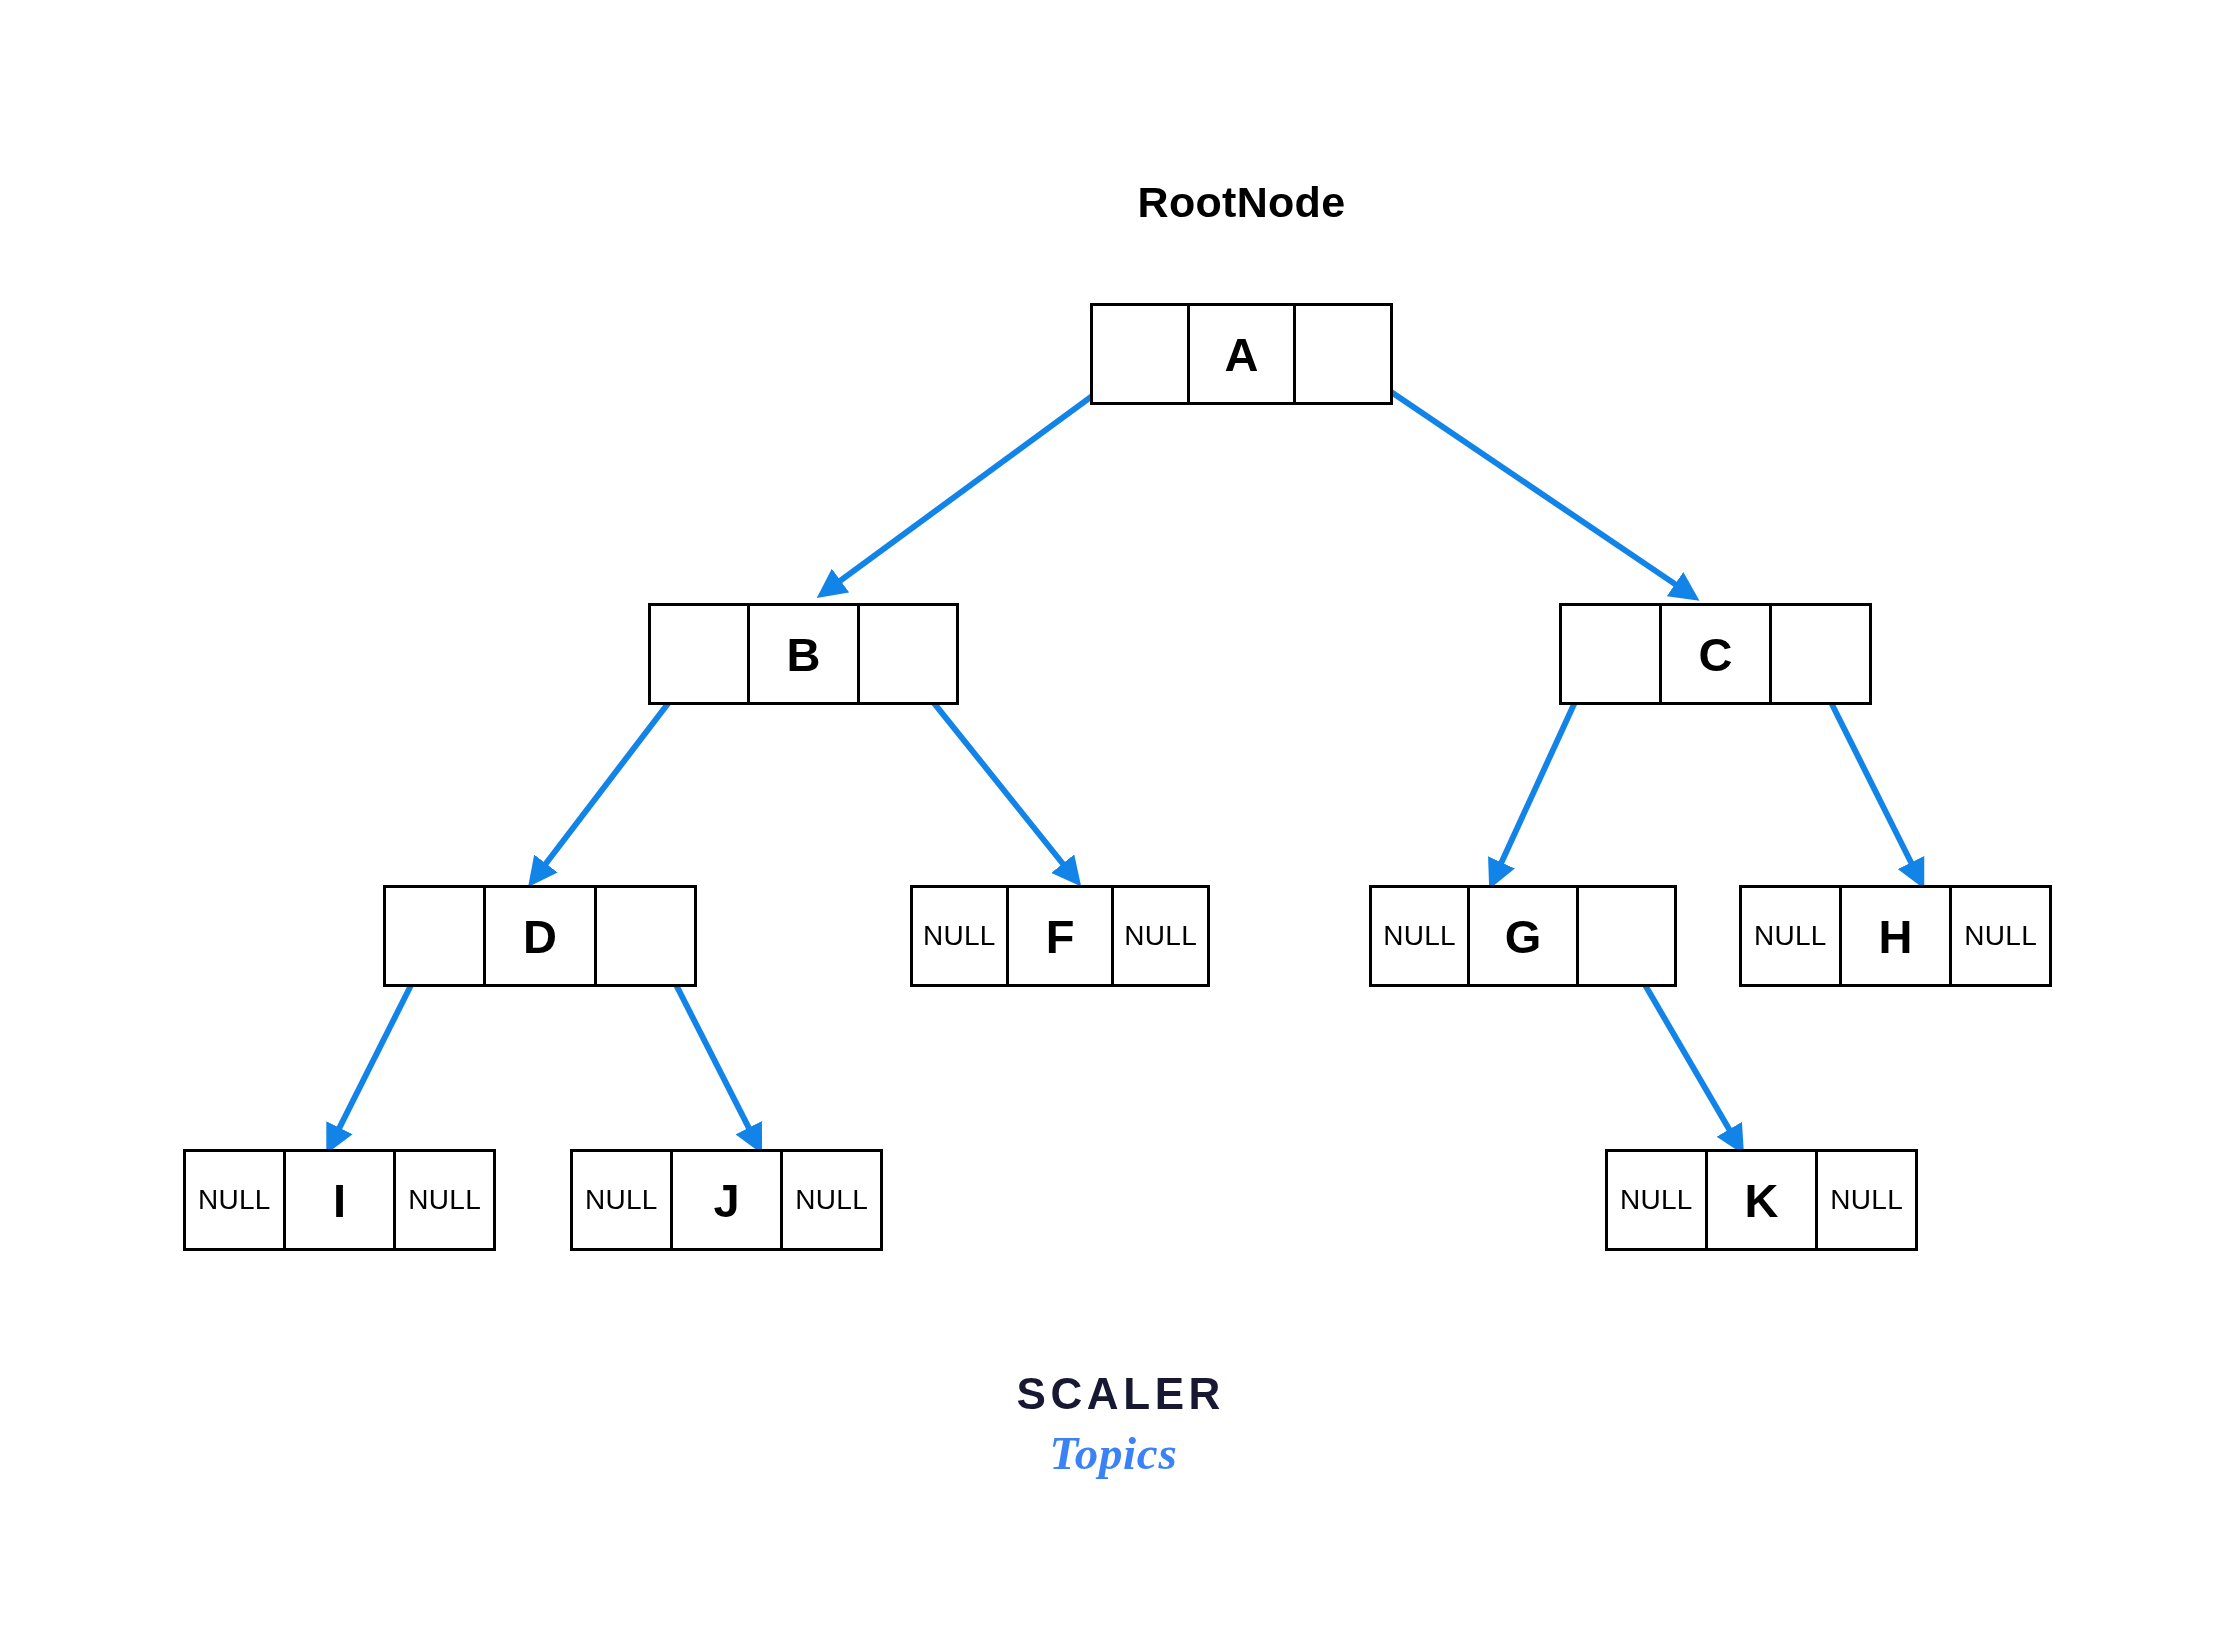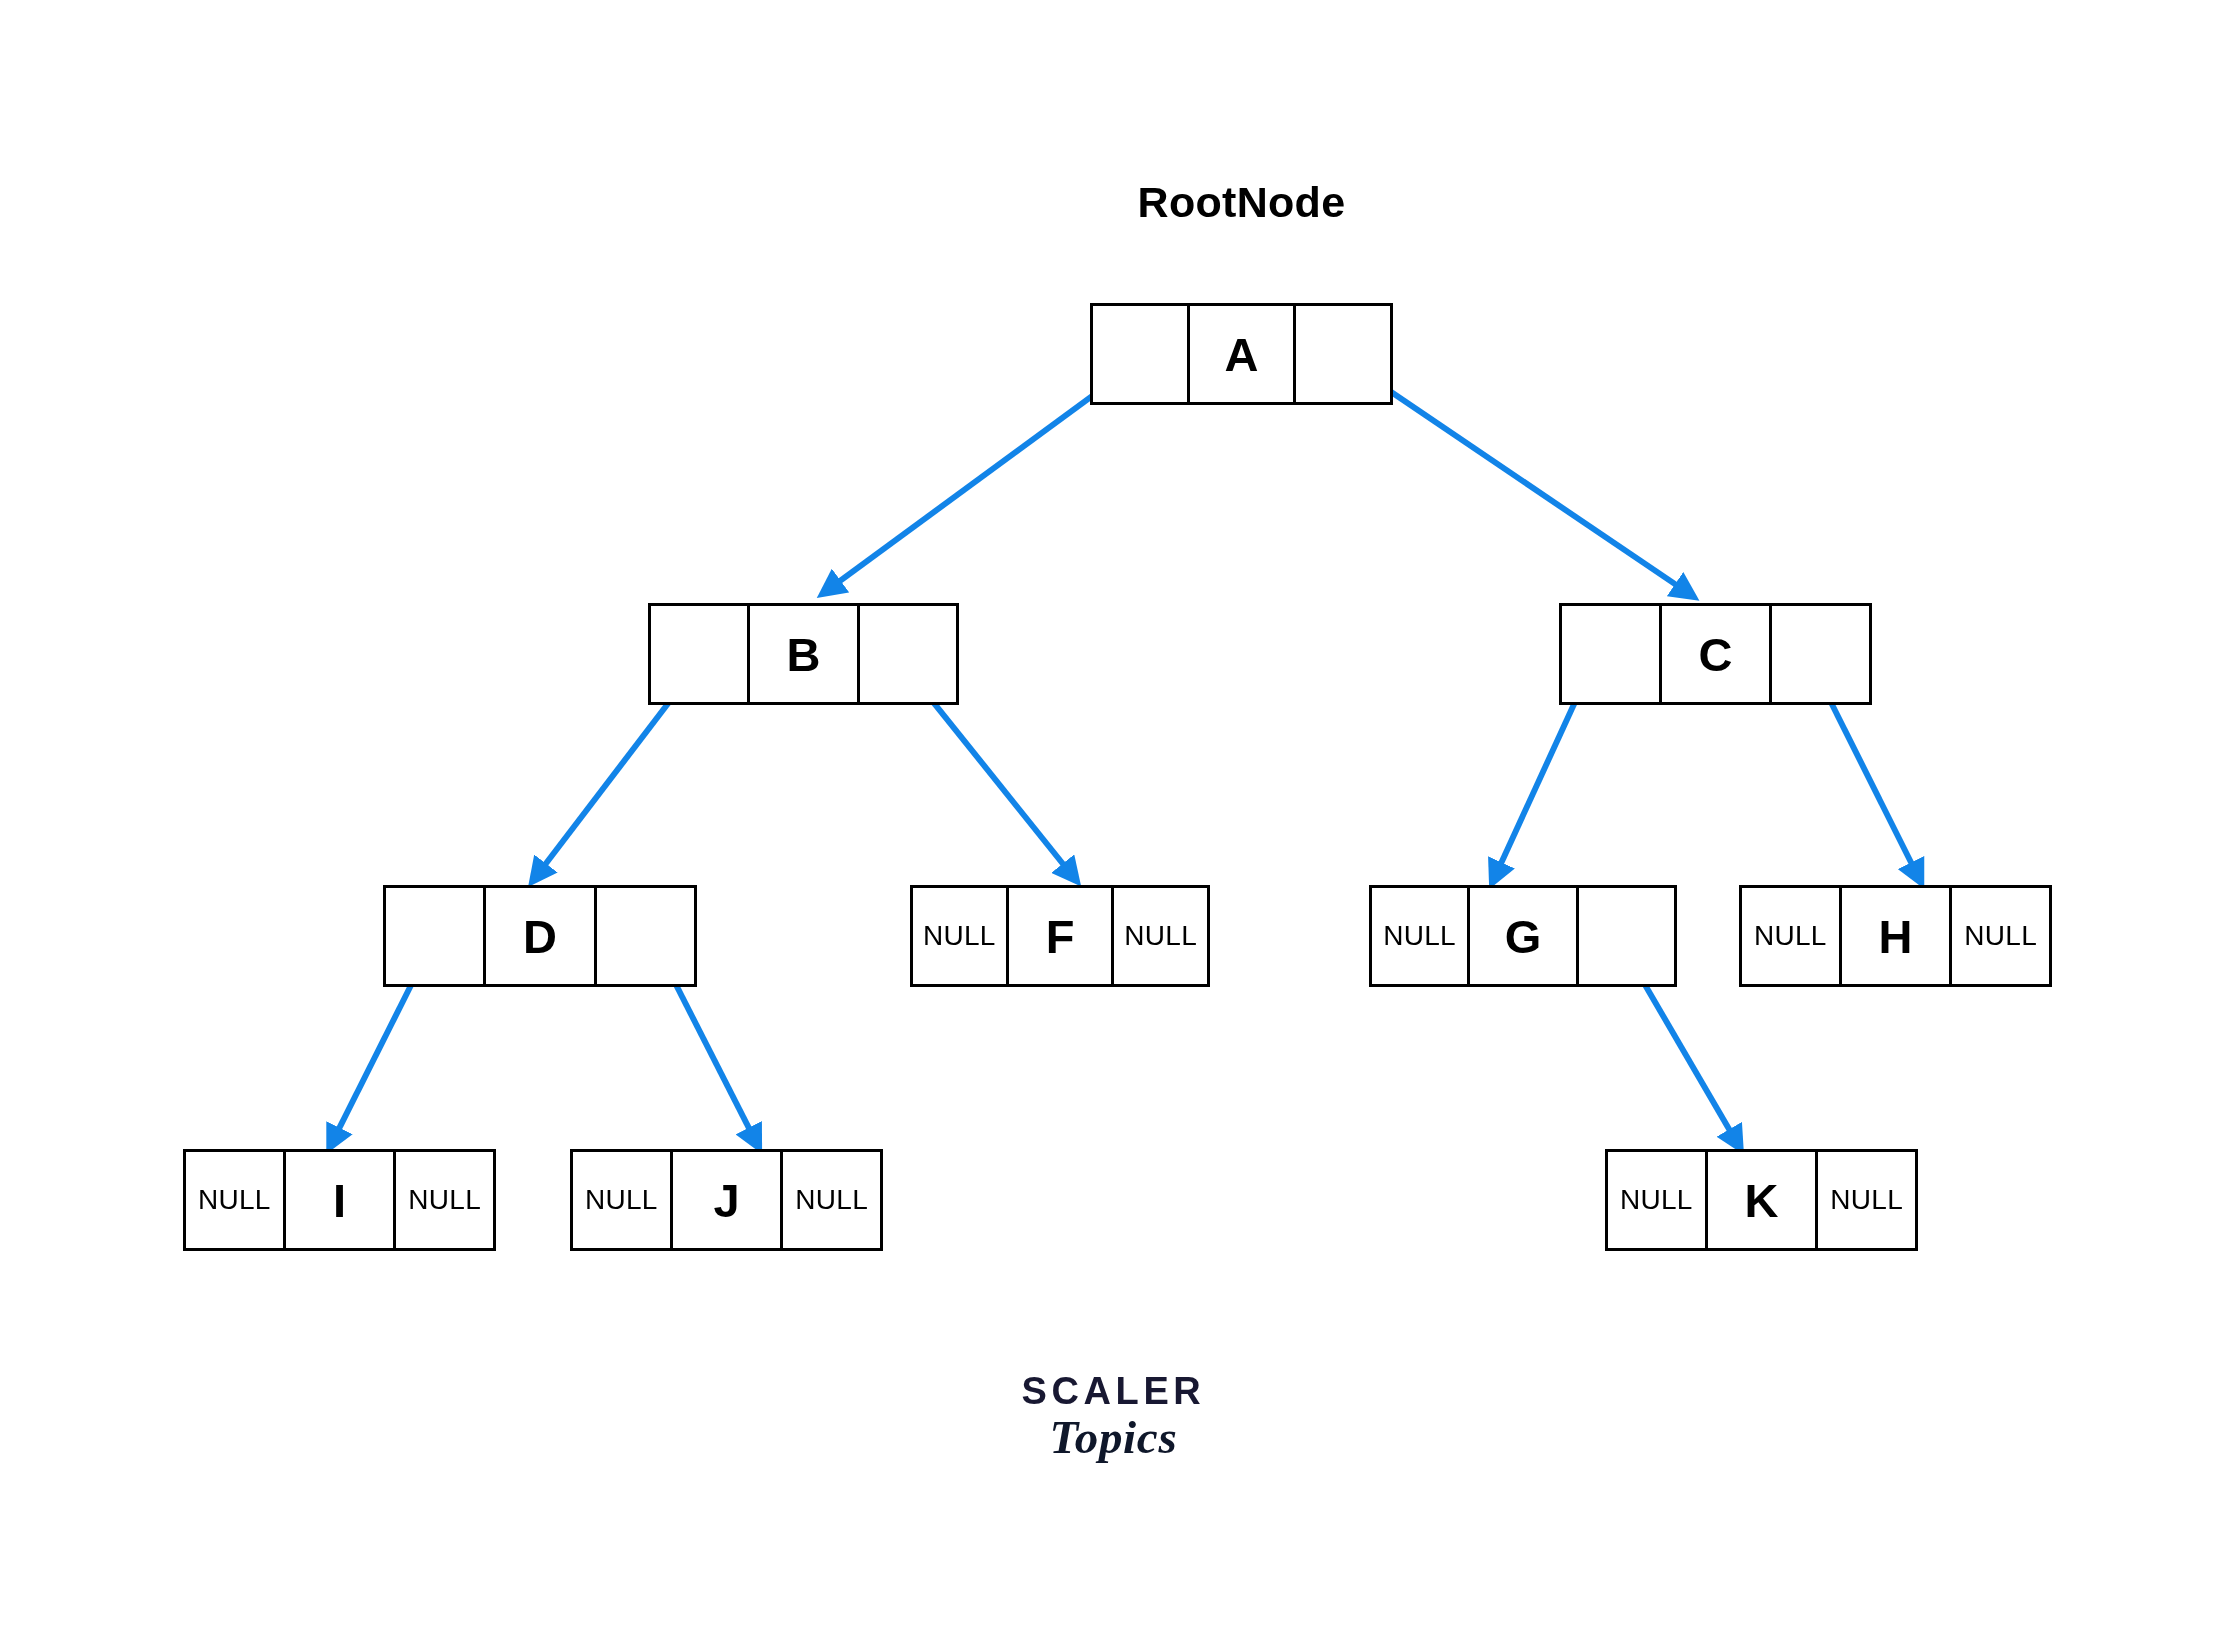--- a/index.html
+++ b/index.html
@@ -82,34 +82,35 @@
   
   #logo {
     position: absolute;
     left: 1002px;
     top: 1372px;
     width: 223px;
     text-align: center;
   }
   #logo-scaler {
     font-family: "Liberation Sans", sans-serif;
-    font-size: 38px;
+    font-size: 44px;
     font-weight: bold;
     letter-spacing: 4.6px;
     color: #181832;
     line-height: 1.0;
+    text-align: right;
   }
   #logo-topics {
     font-family: "Liberation Serif", serif;
     font-size: 47px;
     font-style: italic;
     font-weight: bold;
-    color: #0f172a;
+    color: #3b82f6;
     line-height: 1.05;
-    margin-top: 3px;
+    margin-top: 13px;
     letter-spacing: 0.7px;
   }
 </style>
 </head>
 <body>
 
 <div id="canvas">
 
   <div id="root-label">RootNode</div>
 

